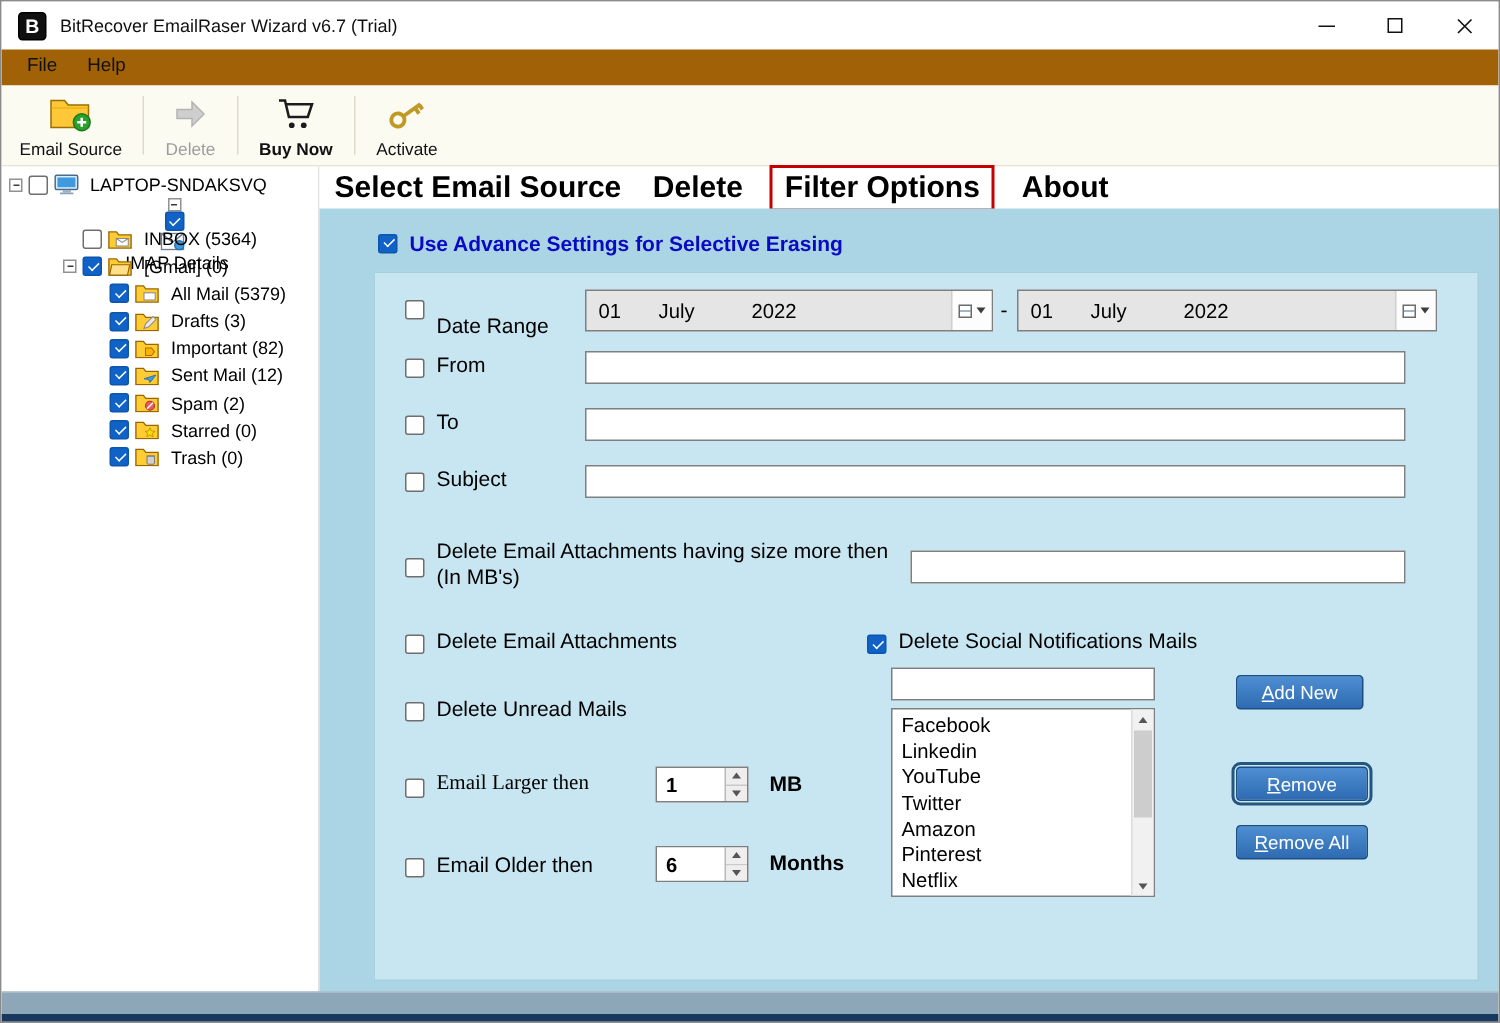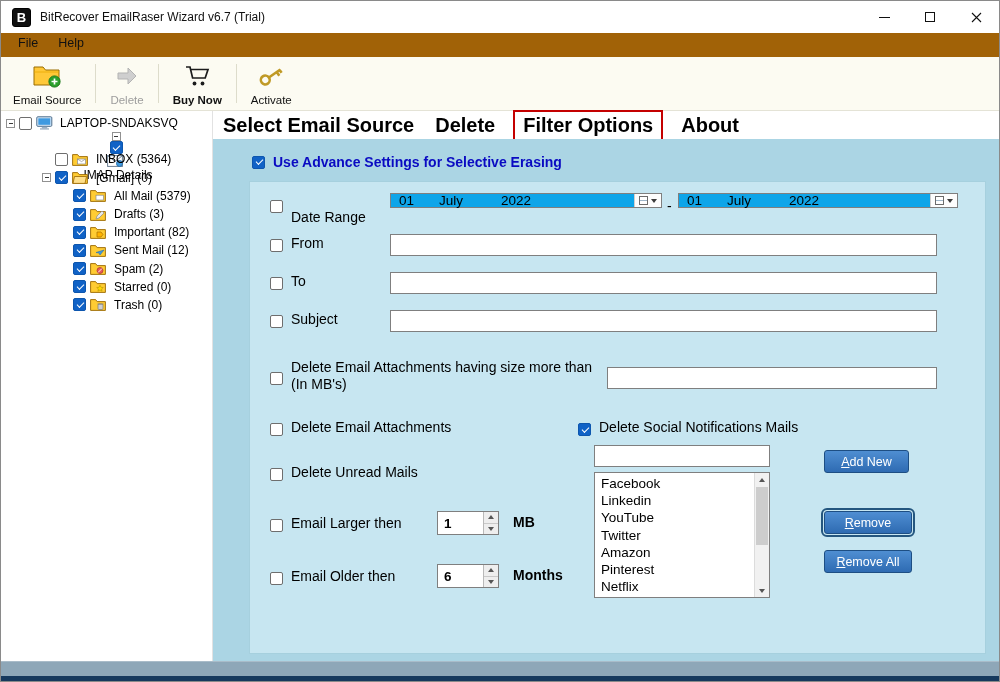--- a/index.html
+++ b/index.html
@@ -55,21 +55,21 @@
   .advance .alabel { font-size: 14px; font-weight: bold; color: #0a0ac2; }
 
   .panel { position: absolute; left: 248px; top: 180px; width: 737px; height: 473px; background: #c7e6f1; border: 1px solid #a6d0de; }
   .acb { position: absolute; }
   .flabel { position: absolute; font-size: 14px; color: #000; white-space: nowrap; }
   .flabel.wrap { white-space: normal; line-height: 17px; }
   .flabel.unit { font-weight: bold; }
   .tinput { position: absolute; height: 22px; background: #fff; border: 1px solid #7f7f7f; font-size: 13px; padding: 0 5px; font-family: "Liberation Sans", sans-serif; outline: none; }
 
   
-  .dp { position: absolute; height: 15px; background: #0ea5e9; border: 1px solid #7f7f7f; display: flex; align-items: center; font-size: 13.5px; color: #000; }
+  .dp { position: absolute; height: 28px; background: #e5e5e5; border: 1px solid #7f7f7f; display: flex; align-items: center; font-size: 13.5px; color: #000; }
   .dp-day { padding-left: 8px; width: 48px; }
   .dp-month { width: 62px; }
   .dp-btn { margin-left: auto; width: 27px; height: 100%; border-left: 1px solid #cfcfcf; background: #fdfdfd; display: flex; align-items: center; justify-content: center; gap: 3px; }
   .dp-cal { width: 9px; height: 9px; border: 1px solid #6b6b6b; background: linear-gradient(#fff 0 3px, #9fb6c9 3px 4px, #fff 4px); }
   .tri-down { width: 0; height: 0; border-left: 3.5px solid transparent; border-right: 3.5px solid transparent; border-top: 4.5px solid #3c3c3c; }
   .dp-sep { position: absolute; font-size: 14px; color: #000; }
 
   
   .spin { position: absolute; width: 62px; height: 24px; background: #fff; border: 1px solid #7f7f7f; display: flex; }
   .spin input { flex: 1; width: 30px; border: none; outline: none; font-size: 13.5px; font-weight: bold; padding-left: 6px; font-family: "Liberation Sans", sans-serif; }
@@ -362,21 +362,21 @@
 
     <span class="cb acb" style="left:20px;top:95px;"></span>
     <span class="flabel" style="left:41px;top:91px;">To</span>
     <input class="tinput" style="left: 140px; top: 90px; width: 547px;" value="">
 
     <span class="cb acb" style="left:20px;top:133px;"></span>
     <span class="flabel" style="left:41px;top:129px;">Subject</span>
     <input class="tinput" style="left: 140px; top: 128px; width: 547px;" value="">
 
     <span class="cb acb" style="left:20px;top:190px;"></span>
-    <span class="flabel wrap" style="left:41px;top:177px;width:320px;">Delete Email Attachments having size more than (In MB's)</span>
+    <span class="flabel wrap" style="left:41px;top:177px;width:320px;">Delete Email Attachments having size more then (In MB's)</span>
     <input class="tinput" style="left: 357px; top: 185px; width: 330px;" value="">
 
     <span class="cb acb" style="left:20px;top:241px;"></span>
     <span class="flabel" style="left:41px;top:237px;">Delete Email Attachments</span>
 
     <span class="cb checked acb" style="left:328px;top:241px;"></span>
     <span class="flabel" style="left:349px;top:237px;">Delete Social Notifications Mails</span>
 
     <span class="cb acb" style="left:20px;top:286px;"></span>
     <span class="flabel" style="left:41px;top:282px;">Delete Unread Mails</span>
@@ -413,21 +413,21 @@
       <span class="ul">R</span>
         <span>emove</span>
     </div>
 
     <div class="btn" style="left:574px;top:368px;width:88px;height:23px;">
       <span class="ul">R</span>
         <span>emove All</span>
     </div>
 
     <span class="cb acb" style="left:20px;top:337px;"></span>
-    <span class="flabel" style="left:41px;top:333px;">Email Larger then</span>
+    <span class="flabel" style="left:41px;top:333px;font-family:Liberation Serif, serif;">Email Larger then</span>
     <div class="spin" style="left:187px;top:329px;">
       <input value="1" style="">
       <span class="spin-btns">
         <span class="spin-btn">
             <span class="tri-up-s"></span>
           </span>
         <span class="spin-btn">
             <span class="tri-down-s"></span>
           </span>
       </span>

